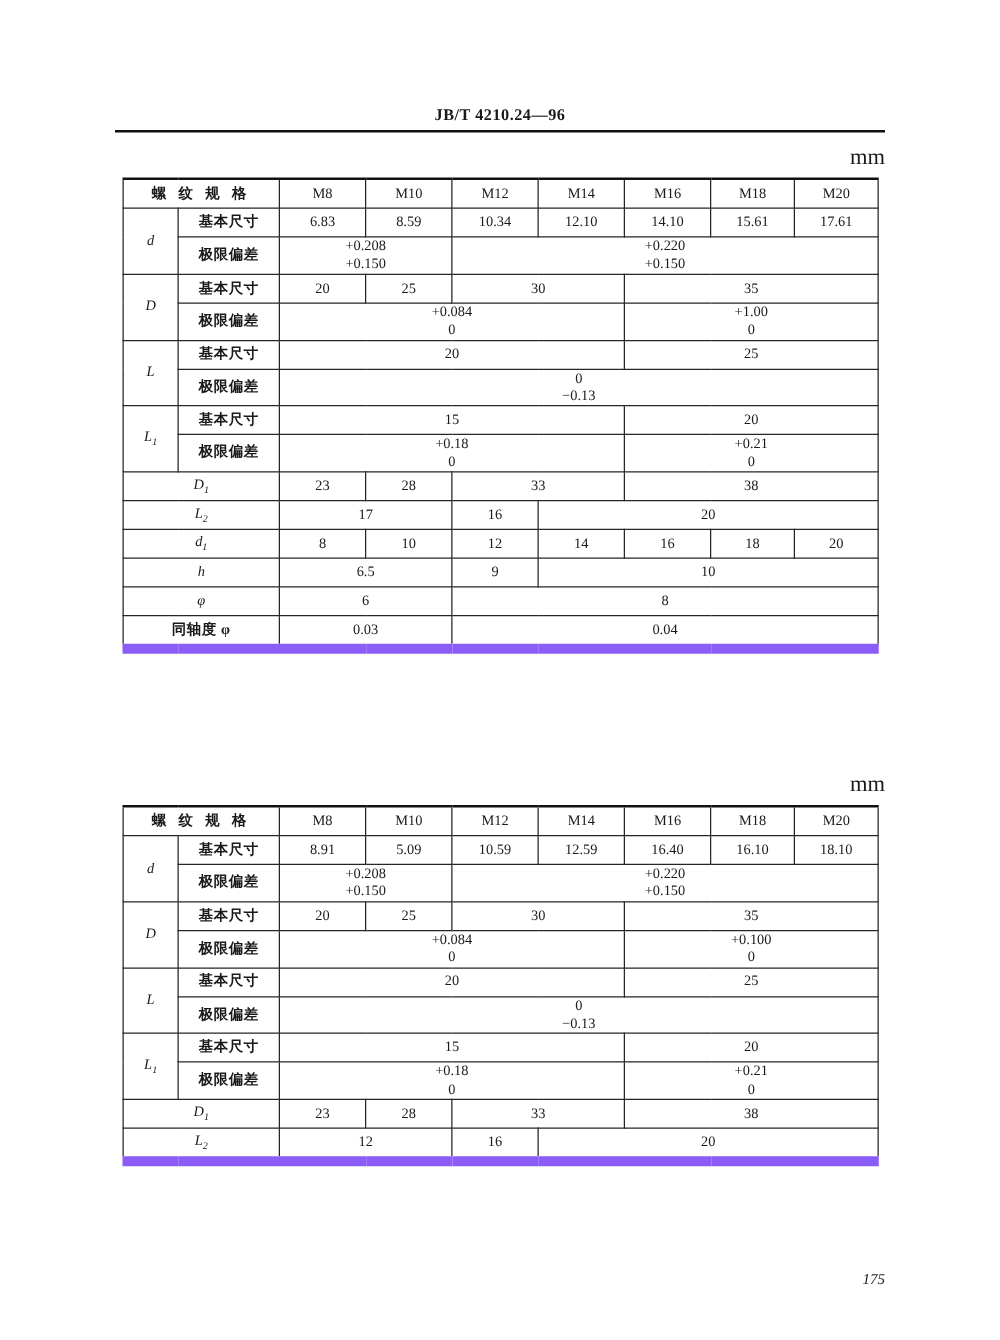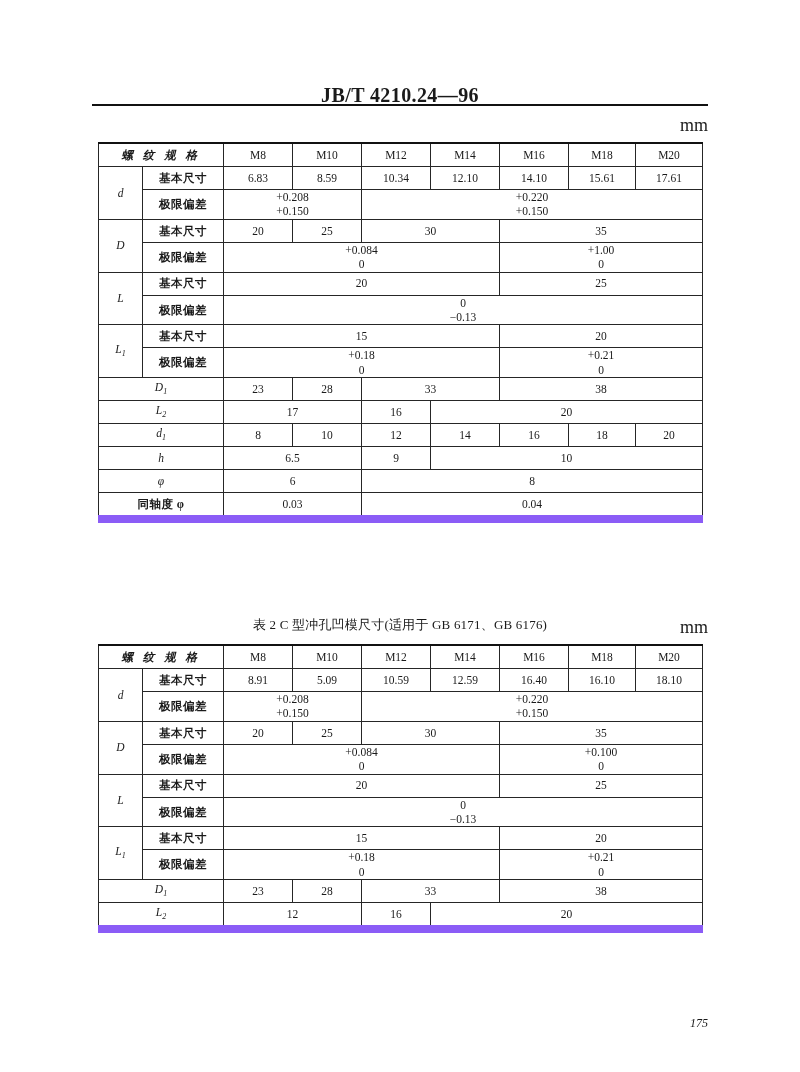--- a/index.html
+++ b/index.html
@@ -23,21 +23,21 @@
   }
 
   
   .head-title {
     position: absolute;
     left: 0; top: 84px;
     width: 800px;
     text-align: center;
     font-family: "Liberation Serif", serif;
     font-weight: bold;
-    font-size: 20px;
+    font-size: 13px;
     letter-spacing: 0.4px;
   }
   .head-rule {
     position: absolute;
     left: 92px;
     top: 104px;
     width: 616px;
     height: 2px;
     background: #111;
   }
@@ -103,21 +103,20 @@
     font-weight: bold;
     letter-spacing: 0.5px;
     border-radius: 11px;
   }
   td.cn-head {
     font-family: "DejaVu Sans", "Liberation Sans", sans-serif;
     font-size: 11.5px;
     font-weight: bold;
     letter-spacing: 3.5px;
     padding-left: 4px;
-    font-style: italic;
   }
   td.spec { font-size: 11.5px; }
   td.tall { height: 46px; }
   td.dev { line-height: 1.35; font-size: 11px; }
   .dev-stack { display: block; }
   .dev-stack span { display: block; text-align: center; }
 
   td.coax {
     font-family: "DejaVu Sans", "Liberation Sans", sans-serif;
     font-size: 11px;
@@ -319,21 +318,20 @@
 
       <tr class="last-row">
         <td class="outer-l coax" colspan="2">同轴度 φ</td>
         <td colspan="2">0.03</td>
         <td class="outer-r" colspan="5">0.04</td>
       </tr>
     </tbody>
   </table>
 
   <div class="caption-row" style="top:616px;">
-    <div class="caption-text">表 2    C 型冲孔凹模尺寸(适用于 GB 6171、GB 6176)</div>
     <div class="caption-unit">mm</div>
   </div>
 
   <table class="dim" id="t2" style="top:644px;">
     <colgroup>
       <col style="width:44px">
         <col style="width:81px">
       <col style="width:69px">
         <col style="width:69px">
         <col style="width:69px">

